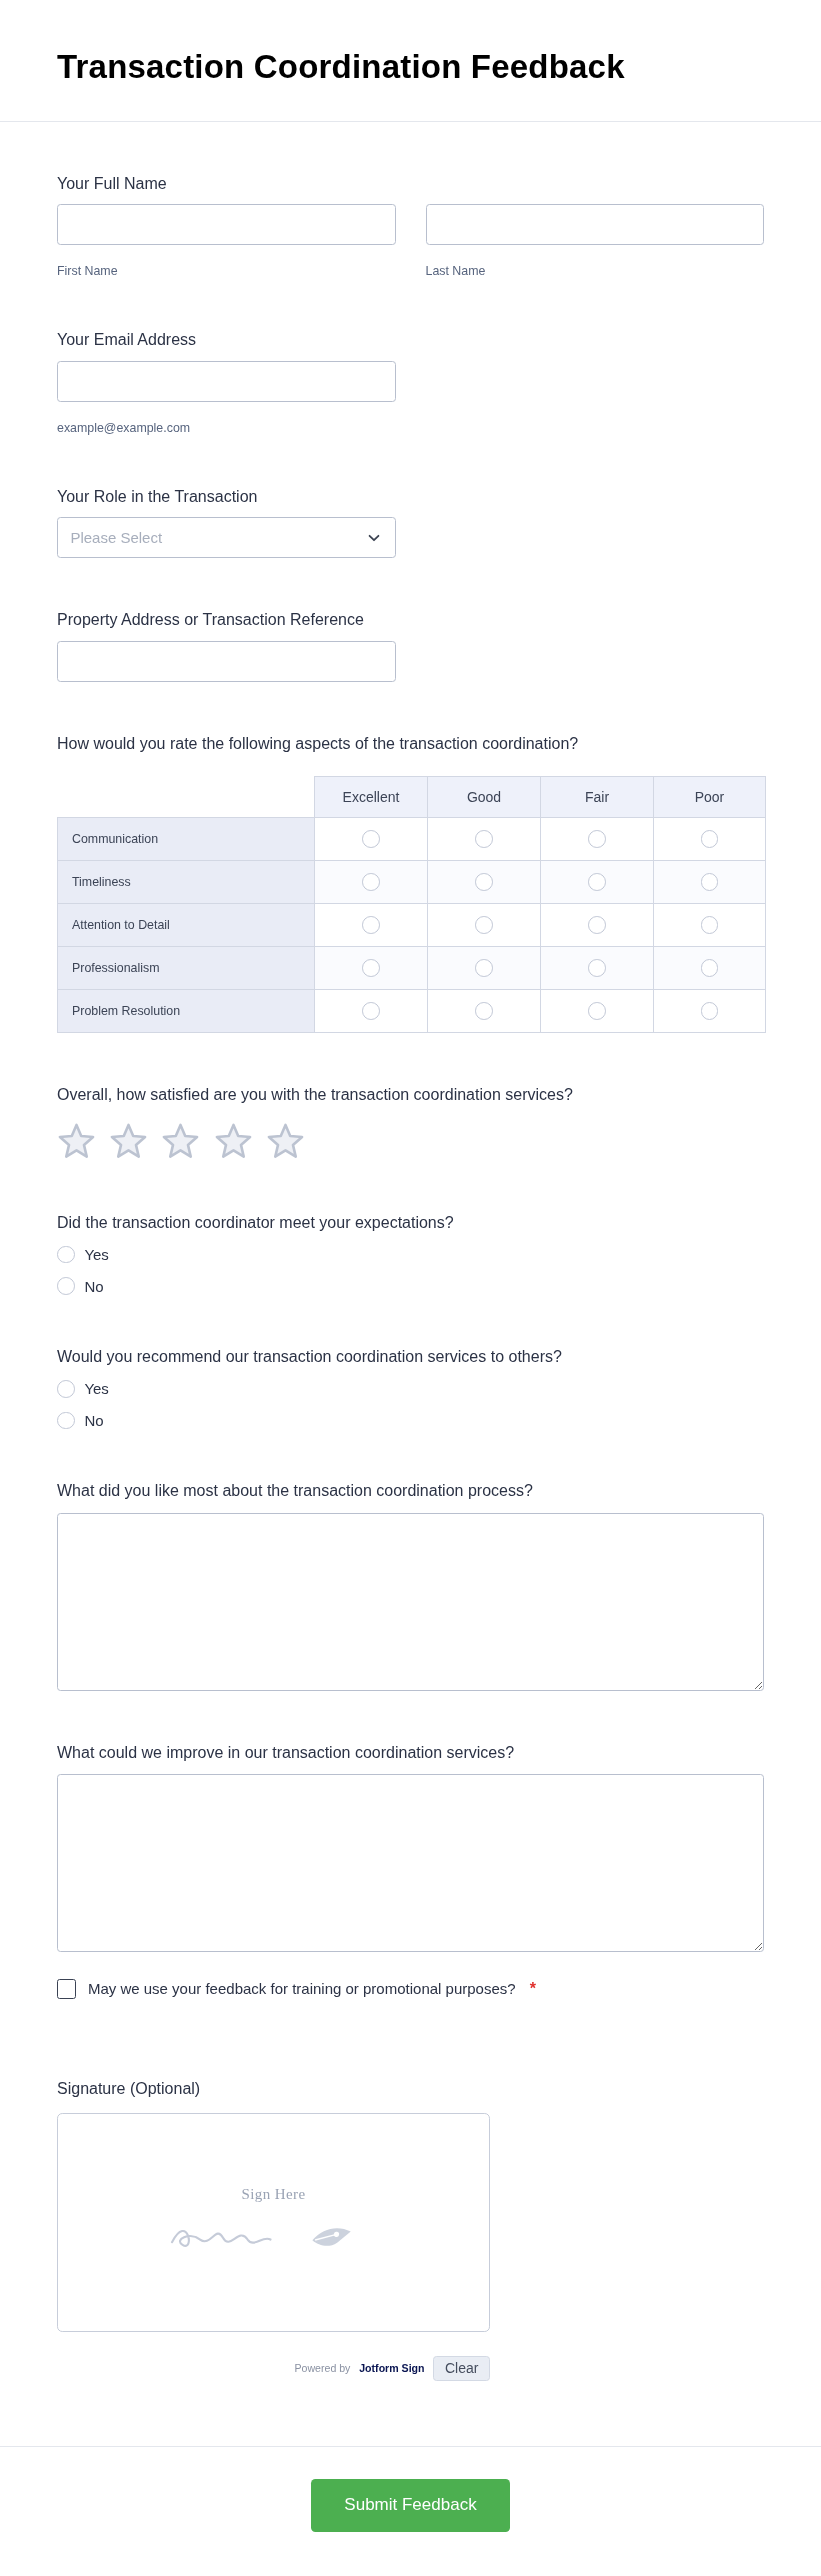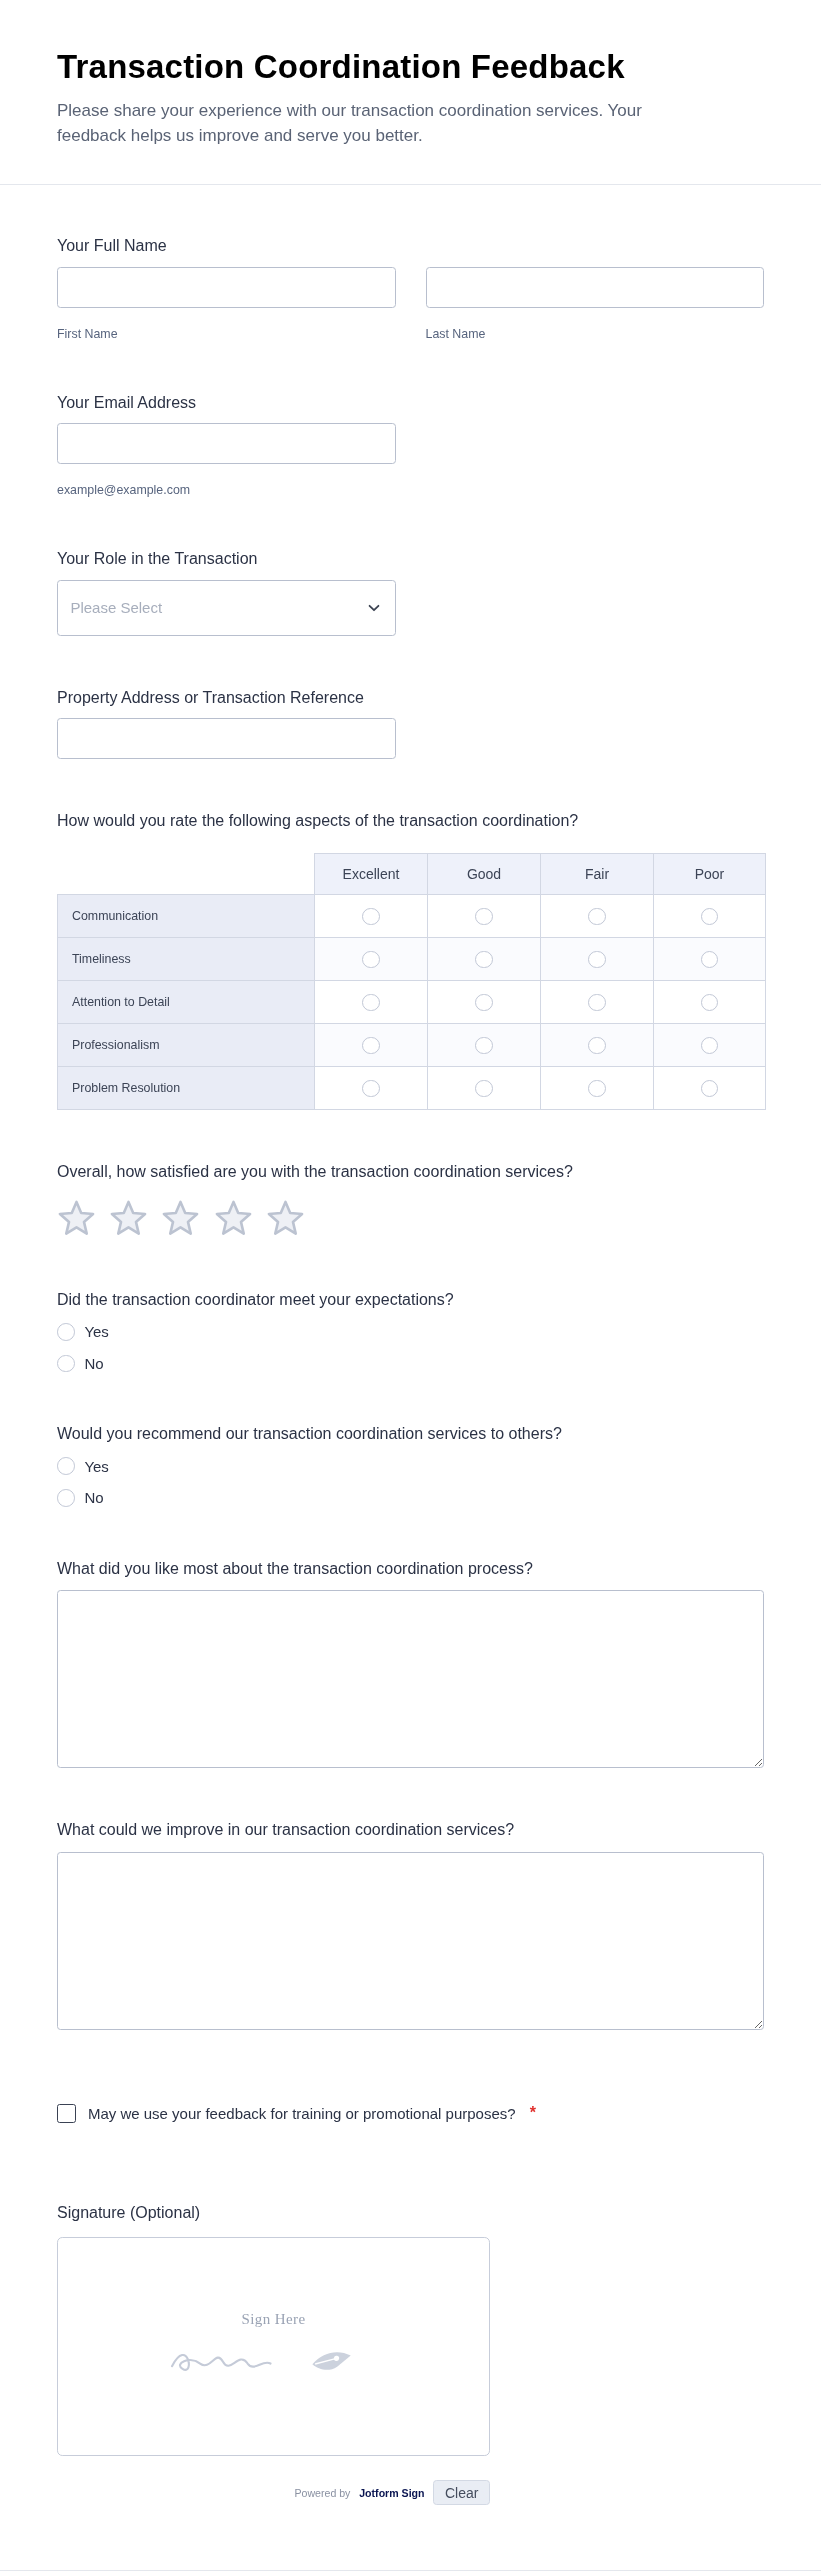--- a/index.html
+++ b/index.html
@@ -29,21 +29,21 @@
     background: #fff; padding: 0 10.6px;
     font-size: 15px; font-family: inherit; color: #2b3245;
     outline: none; display: block;
   }
   .sublabel { margin-top: 19px; font-size: 12.4px; color: #57647e; }
   .half { width: calc(50% - 15px); }
   .mt13 { margin-top: 11.5px; }
 
   
   .select {
-    margin-top: 11.5px; width: calc(50% - 15px); height: 56px;
+    margin-top: 11.5px; width: calc(50% - 15px); height: 41px;
     border: 0.9px solid #b8bfce; border-radius: 3.5px; background: #fff;
     display: flex; align-items: center; justify-content: space-between;
     padding: 0 12.4px; cursor: pointer;
   }
   .select .ph { font-size: 15px; color: #a7aebc; }
 
   
   table.matrix { border-collapse: collapse; margin-top: 23px; width: 708px; table-layout: fixed; }
   .matrix th, .matrix td { border: 0.9px solid #d2d7e3; }
   .matrix th.corner { border-top: none; border-left: none; background: #fff; }
@@ -68,21 +68,21 @@
 
   
   textarea.big {
     width: 100%; height: 178px; margin-top: 12.4px;
     border: 0.9px solid #b8bfce; border-radius: 3.5px;
     padding: 8.8px 10.6px; font-family: inherit; font-size: 15px; color: #2b3245;
     outline: none; display: block;
   }
 
   
-  .consent { margin-top: 74px; display: flex; align-items: center; gap: 11.5px; text-align: center; }
+  .consent { margin-top: 27px; display: flex; align-items: center; gap: 11.5px; text-align: center; }
   .checkbox { width: 19.4px; height: 19.4px; border: 1.8px solid #3a4254; border-radius: 2.6px; background: #fff; flex: 0 0 auto; cursor: pointer; }
   .consent-label { font-size: 15px; color: #2b3245; }
   .asterisk { color: #e0312d; font-size: 16px; font-weight: 700; margin-left: 2.6px; }
 
   
   .sig-question { margin-top: 81px; }
   .sig-box {
     margin-top: 15px; width: 433px; height: 219px;
     border: 0.9px solid #c7cdda; border-radius: 5.3px; background: #fff;
     display: flex; flex-direction: column; align-items: center; justify-content: center;
@@ -107,21 +107,20 @@
   }
 </style>
 </head>
 <body>
 
 <div class="page">
   <div class="inner">
 
     <div class="header">
       <h1 class="form-title">Transaction Coordination Feedback</h1>
-      <div class="form-subtitle">Please share your experience with our transaction coordination services. Your feedback helps us improve and serve you better.</div>
     </div>
   </div>
   <div class="hdivider"></div>
 
   <div class="inner">
 
     <div class="question">
       <div class="qlabel">Your Full Name</div>
       <div class="row2">
         <div class="col">

